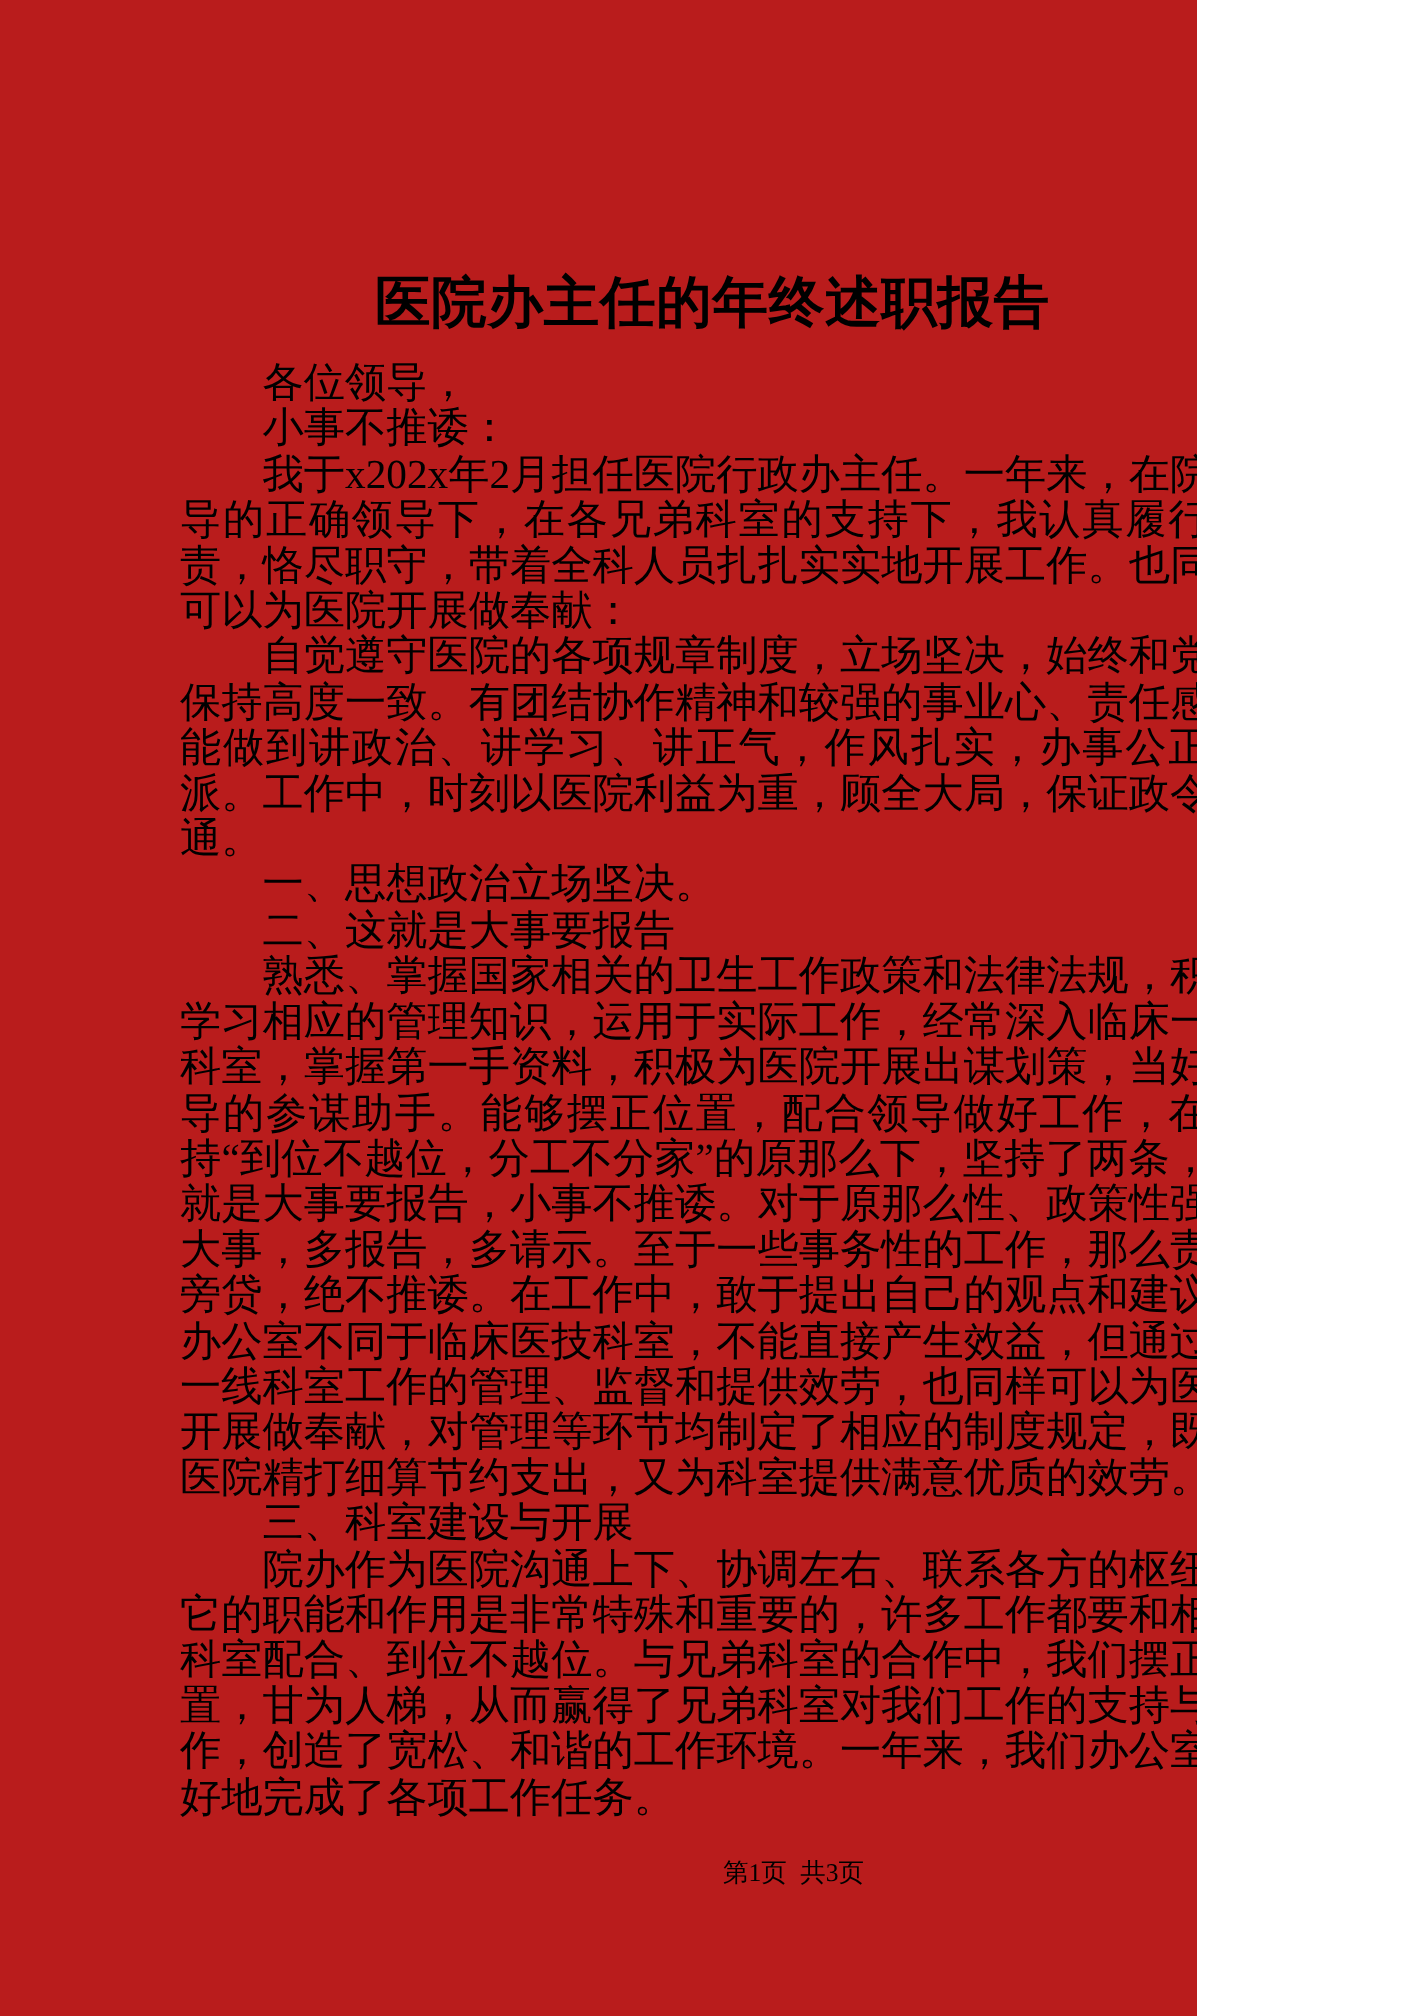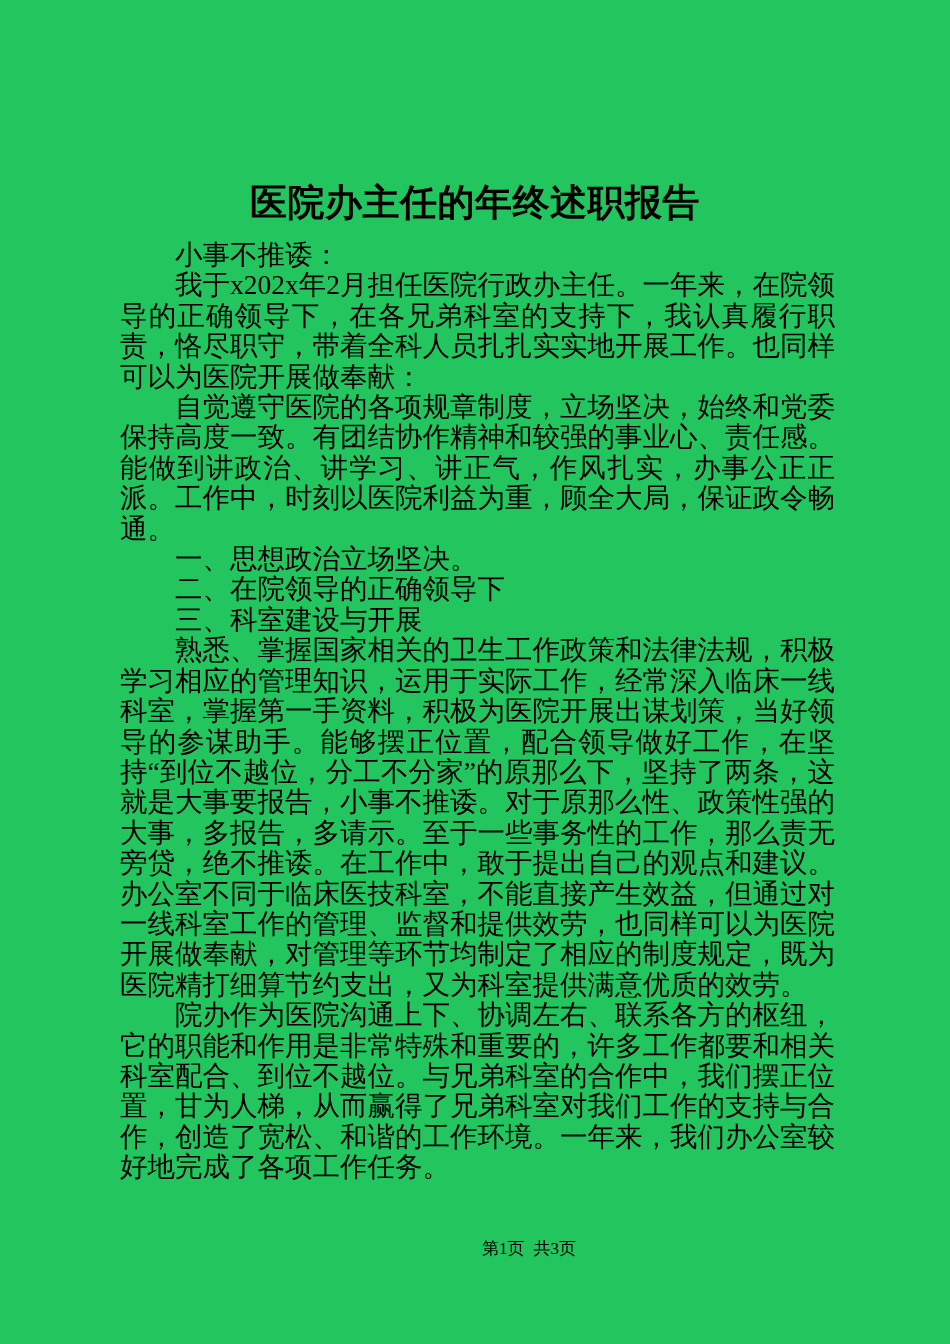--- a/index.html
+++ b/index.html
@@ -2,23 +2,23 @@
 <html><head>
 <meta charset="utf-8">
 <style>
   html, body {
     margin: 0;
     padding: 0;
     background: #ffffff;
   }
   .page {
     position: relative;
-    width: 950px;
+    width: 798px;
     height: 1344px;
-    background: #22c55e;
+    background: #b91c1c;
     color: #000000;
     font-family: "Liberation Serif", "DejaVu Serif", serif;
     overflow: hidden;
   }
   .doc-title {
     position: absolute;
     top: 180px;
     left: 0;
     width: 950px;
     margin: 0;
@@ -58,27 +58,28 @@
   }
 </style>
 </head>
 <body>
 
 <div class="page">
 
   <h1 class="doc-title">医院办主任的年终述职报告</h1>
 
   <div class="doc-body">
+    <p>各位领导，</p>
     <p>小事不推诿：</p>
     <p>我于x202x年2月担任医院行政办主任。一年来，在院领导的正确领导下，在各兄弟科室的支持下，我认真履行职责，恪尽职守，带着全科人员扎扎实实地开展工作。也同样可以为医院开展做奉献：</p>
     <p>自觉遵守医院的各项规章制度，立场坚决，始终和党委保持高度一致。有团结协作精神和较强的事业心、责任感。能做到讲政治、讲学习、讲正气，作风扎实，办事公正正派。工作中，时刻以医院利益为重，顾全大局，保证政令畅通。</p>
     <p>一、思想政治立场坚决。</p>
-    <p>二、在院领导的正确领导下</p>
+    <p>二、这就是大事要报告</p>
+    <p>熟悉、掌握国家相关的卫生工作政策和法律法规，积极学习相应的管理知识，运用于实际工作，经常深入临床一线科室，掌握第一手资料，积极为医院开展出谋划策，当好领导的参谋助手。能够摆正位置，配合领导做好工作，在坚持“到位不越位，分工不分家”的原那么下，坚持了两条，这就是大事要报告，小事不推诿。对于原那么性、政策性强的大事，多报告，多请示。至于一些事务性的工作，那么责无旁贷，绝不推诿。在工作中，敢于提出自己的观点和建议。办公室不同于临床医技科室，不能直接产生效益，但通过对一线科室工作的管理、监督和提供效劳，也同样可以为医院开展做奉献，对管理等环节均制定了相应的制度规定，既为医院精打细算节约支出，又为科室提供满意优质的效劳。</p>
     <p>三、科室建设与开展</p>
-    <p>熟悉、掌握国家相关的卫生工作政策和法律法规，积极学习相应的管理知识，运用于实际工作，经常深入临床一线科室，掌握第一手资料，积极为医院开展出谋划策，当好领导的参谋助手。能够摆正位置，配合领导做好工作，在坚持“到位不越位，分工不分家”的原那么下，坚持了两条，这就是大事要报告，小事不推诿。对于原那么性、政策性强的大事，多报告，多请示。至于一些事务性的工作，那么责无旁贷，绝不推诿。在工作中，敢于提出自己的观点和建议。办公室不同于临床医技科室，不能直接产生效益，但通过对一线科室工作的管理、监督和提供效劳，也同样可以为医院开展做奉献，对管理等环节均制定了相应的制度规定，既为医院精打细算节约支出，又为科室提供满意优质的效劳。</p>
     <p>院办作为医院沟通上下、协调左右、联系各方的枢纽，它的职能和作用是非常特殊和重要的，许多工作都要和相关科室配合、到位不越位。与兄弟科室的合作中，我们摆正位置，甘为人梯，从而赢得了兄弟科室对我们工作的支持与合作，创造了宽松、和谐的工作环境。一年来，我们办公室较好地完成了各项工作任务。</p>
   </div>
 
   <div class="doc-footer">
     <span>第1页</span><span class="gap"></span><span>共3页</span>
   </div>
 
 </div>
 
 </body></html>

